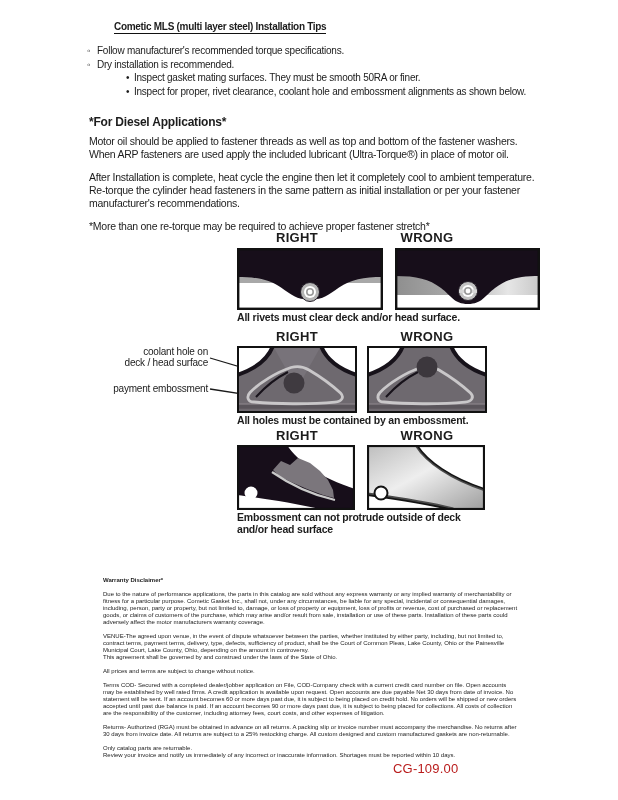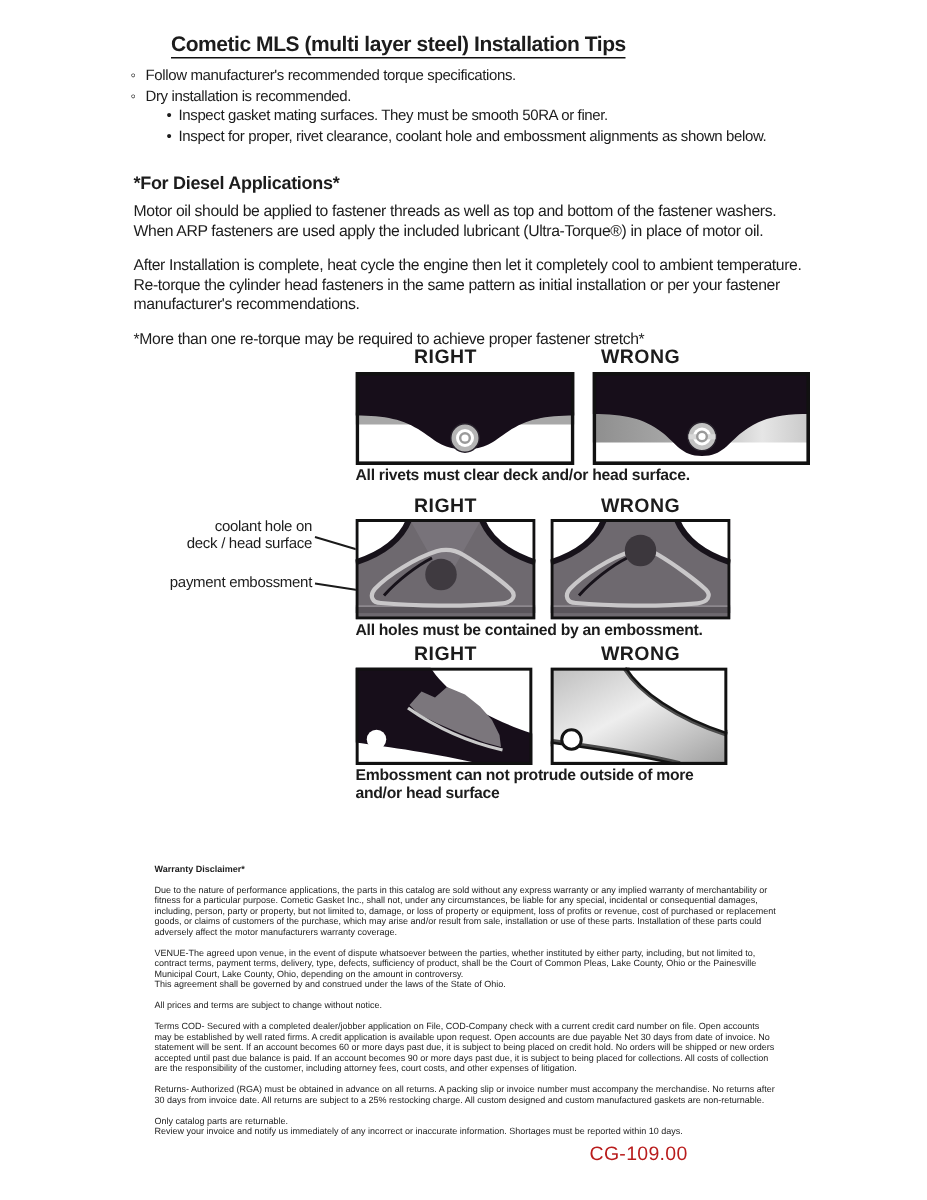--- a/index.html
+++ b/index.html
@@ -12,27 +12,27 @@
   html,body{margin:0;padding:0;background:#ffffff;}
   .page{
     position:relative;width:618px;height:800px;background:#ffffff;
     font-family:"Liberation Sans","DejaVu Sans",sans-serif;color:var(--ink);
     overflow:hidden;
   }
   .abs{position:absolute;}
 
   
   .doc-title{
-    left:114px;top:21px;font-size:14px;font-weight:bold;letter-spacing:-0.3px;
+    left:114px;top:21px;font-size:10px;font-weight:bold;letter-spacing:-0.3px;
     border-bottom:1.6px solid #111;padding-bottom:1px;white-space:nowrap;
   }
   .tips{left:87px;top:44px;width:470px;font-size:10px;letter-spacing:-0.25px;line-height:13.5px;}
   .tip-line{position:relative;padding-left:10px;}
   .tip-line::before{content:"\25E6";position:absolute;left:0;top:0;font-size:10px;}
-  .sub-line{position:relative;padding-left:8px;margin-left:24px;}
+  .sub-line{position:relative;padding-left:8px;margin-left:39px;}
   .sub-line::before{content:"\2022";position:absolute;left:0;top:0;font-size:10px;}
 
   .diesel{left:89px;top:116px;width:452px;font-size:10.5px;letter-spacing:-0.25px;line-height:13px;}
   .diesel-h{font-size:12px;font-weight:bold;letter-spacing:-0.2px;margin:0 0 6px 0;}
   .diesel p{margin:0 0 10px 0;}
   .diesel p:last-child{margin-bottom:0;}
 
   
   .rw-label{width:120px;text-align:center;font-size:13px;letter-spacing:0.3px;line-height:14px;font-weight:bold;}
   .caption{font-size:10.5px;font-weight:bold;letter-spacing:-0.2px;line-height:11.5px;}
@@ -173,21 +173,21 @@
     <path d="M0,50 C22,53 56,57.5 86,65" stroke="#4a4a4a" stroke-width="5" fill="none"></path>
     <path d="M50,0 H118 V44 C84,33 60,16 50,0 Z" fill="#ffffff"></path>
     <path d="M0,50 C22,53 56,57.5 86,65 L0,65 Z" fill="#ffffff"></path>
     <path d="M50,0 C60,16 84,33 118,44" stroke="#141414" stroke-width="1.6" fill="none"></path>
     <path d="M0,50 C22,53 56,57.5 86,65" stroke="#141414" stroke-width="1.6" fill="none"></path>
     <circle cx="14" cy="48" r="6.5" fill="#ffffff" stroke="#141414" stroke-width="2"></circle>
     <rect x="1" y="1" width="116" height="63" fill="none" stroke="#111111" stroke-width="2.2"></rect>
   </svg>
 
   <div class="abs caption" style="left:237px;top:512px;width:300px;">
-    <div>Embossment can not protrude outside of more</div>
+    <div>Embossment can not protrude outside of deck</div>
     <div>and/or head surface</div>
   </div>
 
   <div class="abs fineprint">
     <p class="fp-h">Warranty Disclaimer*</p>
     <div class="fp-group">
         <p>Due to the nature of performance applications, the parts in this catalog are sold without any express warranty or any implied warranty of merchantability or fitness for a particular purpose.  Cometic Gasket Inc., shall not, under any circumstances, be liable for any special, incidental or consequential damages, including, person, party or property, but not limited to, damage, or loss of property or equipment, loss of profits or revenue, cost of purchased or replacement goods, or claims of customers of the purchase, which may arise and/or result from sale, installation or use of these parts.  Installation of these parts could adversely affect the motor manufacturers warranty coverage.</p>
       </div>
     <div class="fp-group">
       <p>VENUE-The agreed upon venue, in the event of dispute whatsoever between the parties, whether instituted by either party, including, but not limited to, contract terms, payment terms, delivery, type, defects, sufficiency of product, shall be the Court of Common Pleas, Lake County, Ohio or the Painesville Municipal Court, Lake County, Ohio, depending on the amount in controversy.</p>

